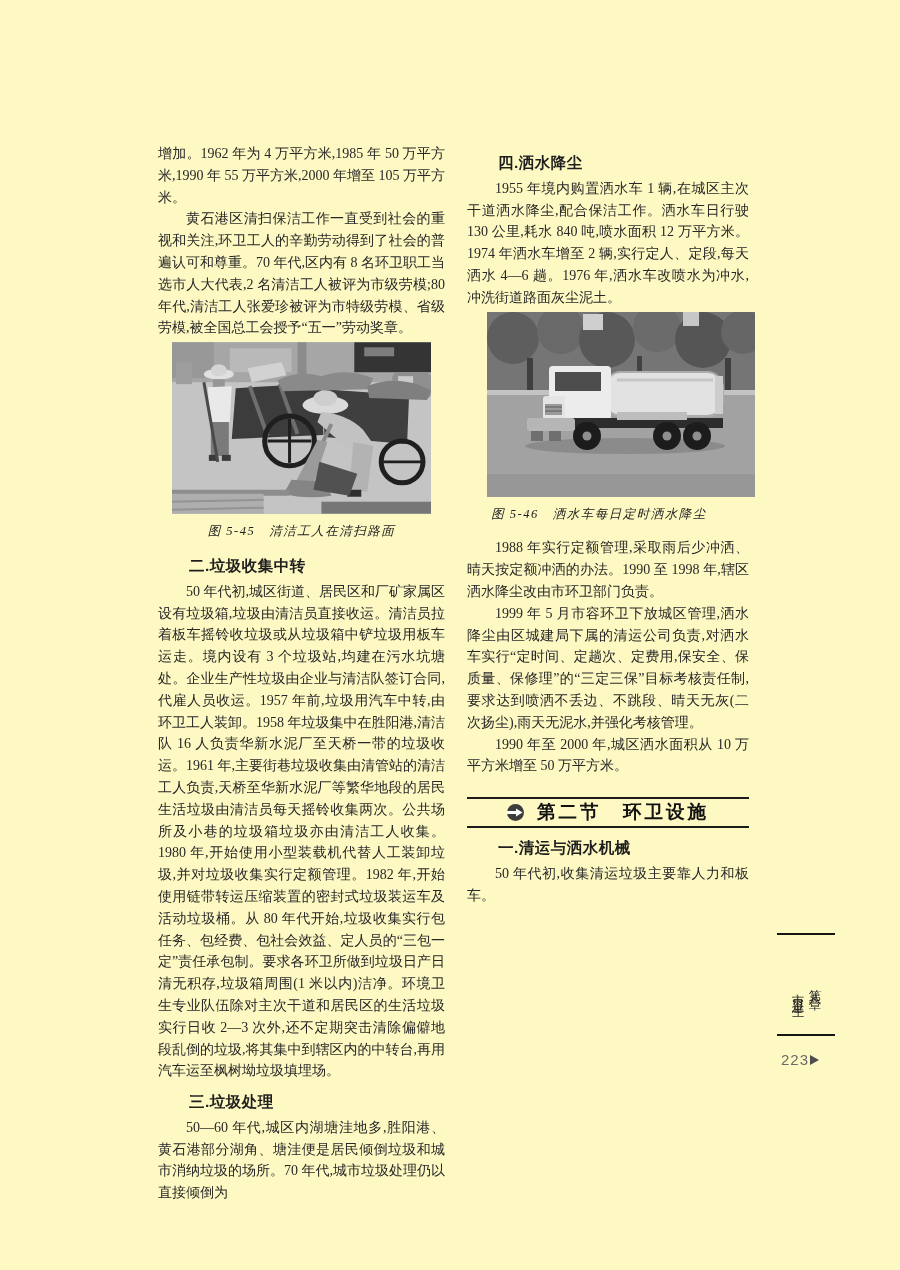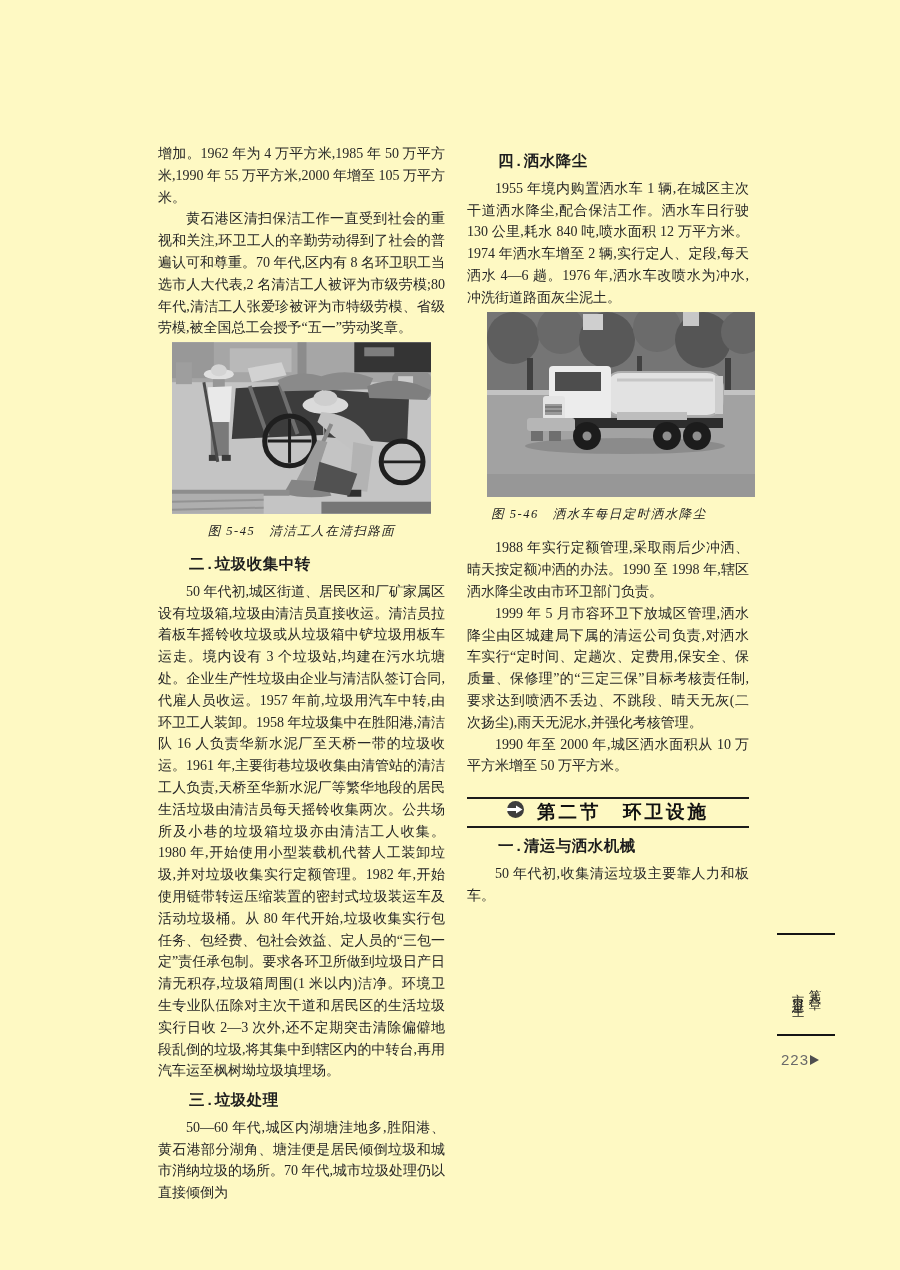--- a/index.html
+++ b/index.html
@@ -4,31 +4,31 @@
 <style>
   html,body{margin:0;padding:0;background:#ffffff;}
   .page{position:relative;width:900px;height:1270px;background:#fef9c3;overflow:hidden;
         font-family:"Liberation Serif","DejaVu Serif",serif;color:#272727;}
   .col{position:absolute;top:143px;font-size:14px;line-height:21.8px;
        text-align:justify;text-justify:inter-ideograph;}
   .col-left{left:158px;width:287px;}
   .col-right{left:467px;width:282px;}
   .col p{margin:0;}
   .indent{text-indent:2em;}
-  .sub-heading{font-family:Liberation Mono, monospace;
+  .sub-heading{font-family:Liberation Sans, sans-serif;
        font-weight:bold;font-size:15.5px;margin:9px 0 4px;text-indent:2em;
        letter-spacing:0.5px;color:#1e1e1e;}
   .figure{margin:3px auto 0 auto;}
   .figure .photo{display:block;background:#c6c6c6;}
   .figure .caption{text-align:center;font-size:12.5px;margin-top:7px;
        letter-spacing:1.5px;font-style:italic;color:#222;}
   .fig1{width:259px;}
   .fig2{width:224px;margin-left:20px;}
   .fig-gap-after{margin-bottom:12px;}
-  .section-divider{display:flex;justify-content:center;gap:13px;
+  .section-divider{display:flex;align-items:center;justify-content:center;gap:13px;
        border-top:2px solid #1c1c1c;border-bottom:2px solid #1c1c1c;
        padding:2px 0 3px 0;margin:20px 0 8px 0;
        font-family:"Liberation Sans","DejaVu Sans",sans-serif;font-weight:bold;
        font-size:18.5px;letter-spacing:3px;color:#111;text-align:center;text-indent:0;}
   .section-divider .bullet{flex:0 0 auto;width:17px;height:17px;}
   
   .chapter-tab{position:absolute;left:777px;top:933px;width:58px;}
   .chapter-tab .rule{border-top:2px solid #151515;height:0;}
   .chapter-tab .vtext{writing-mode:vertical-rl;margin:7px auto 6px auto;
        font-size:12.5px;letter-spacing:4px;color:#1d1d1d;height:86px;

